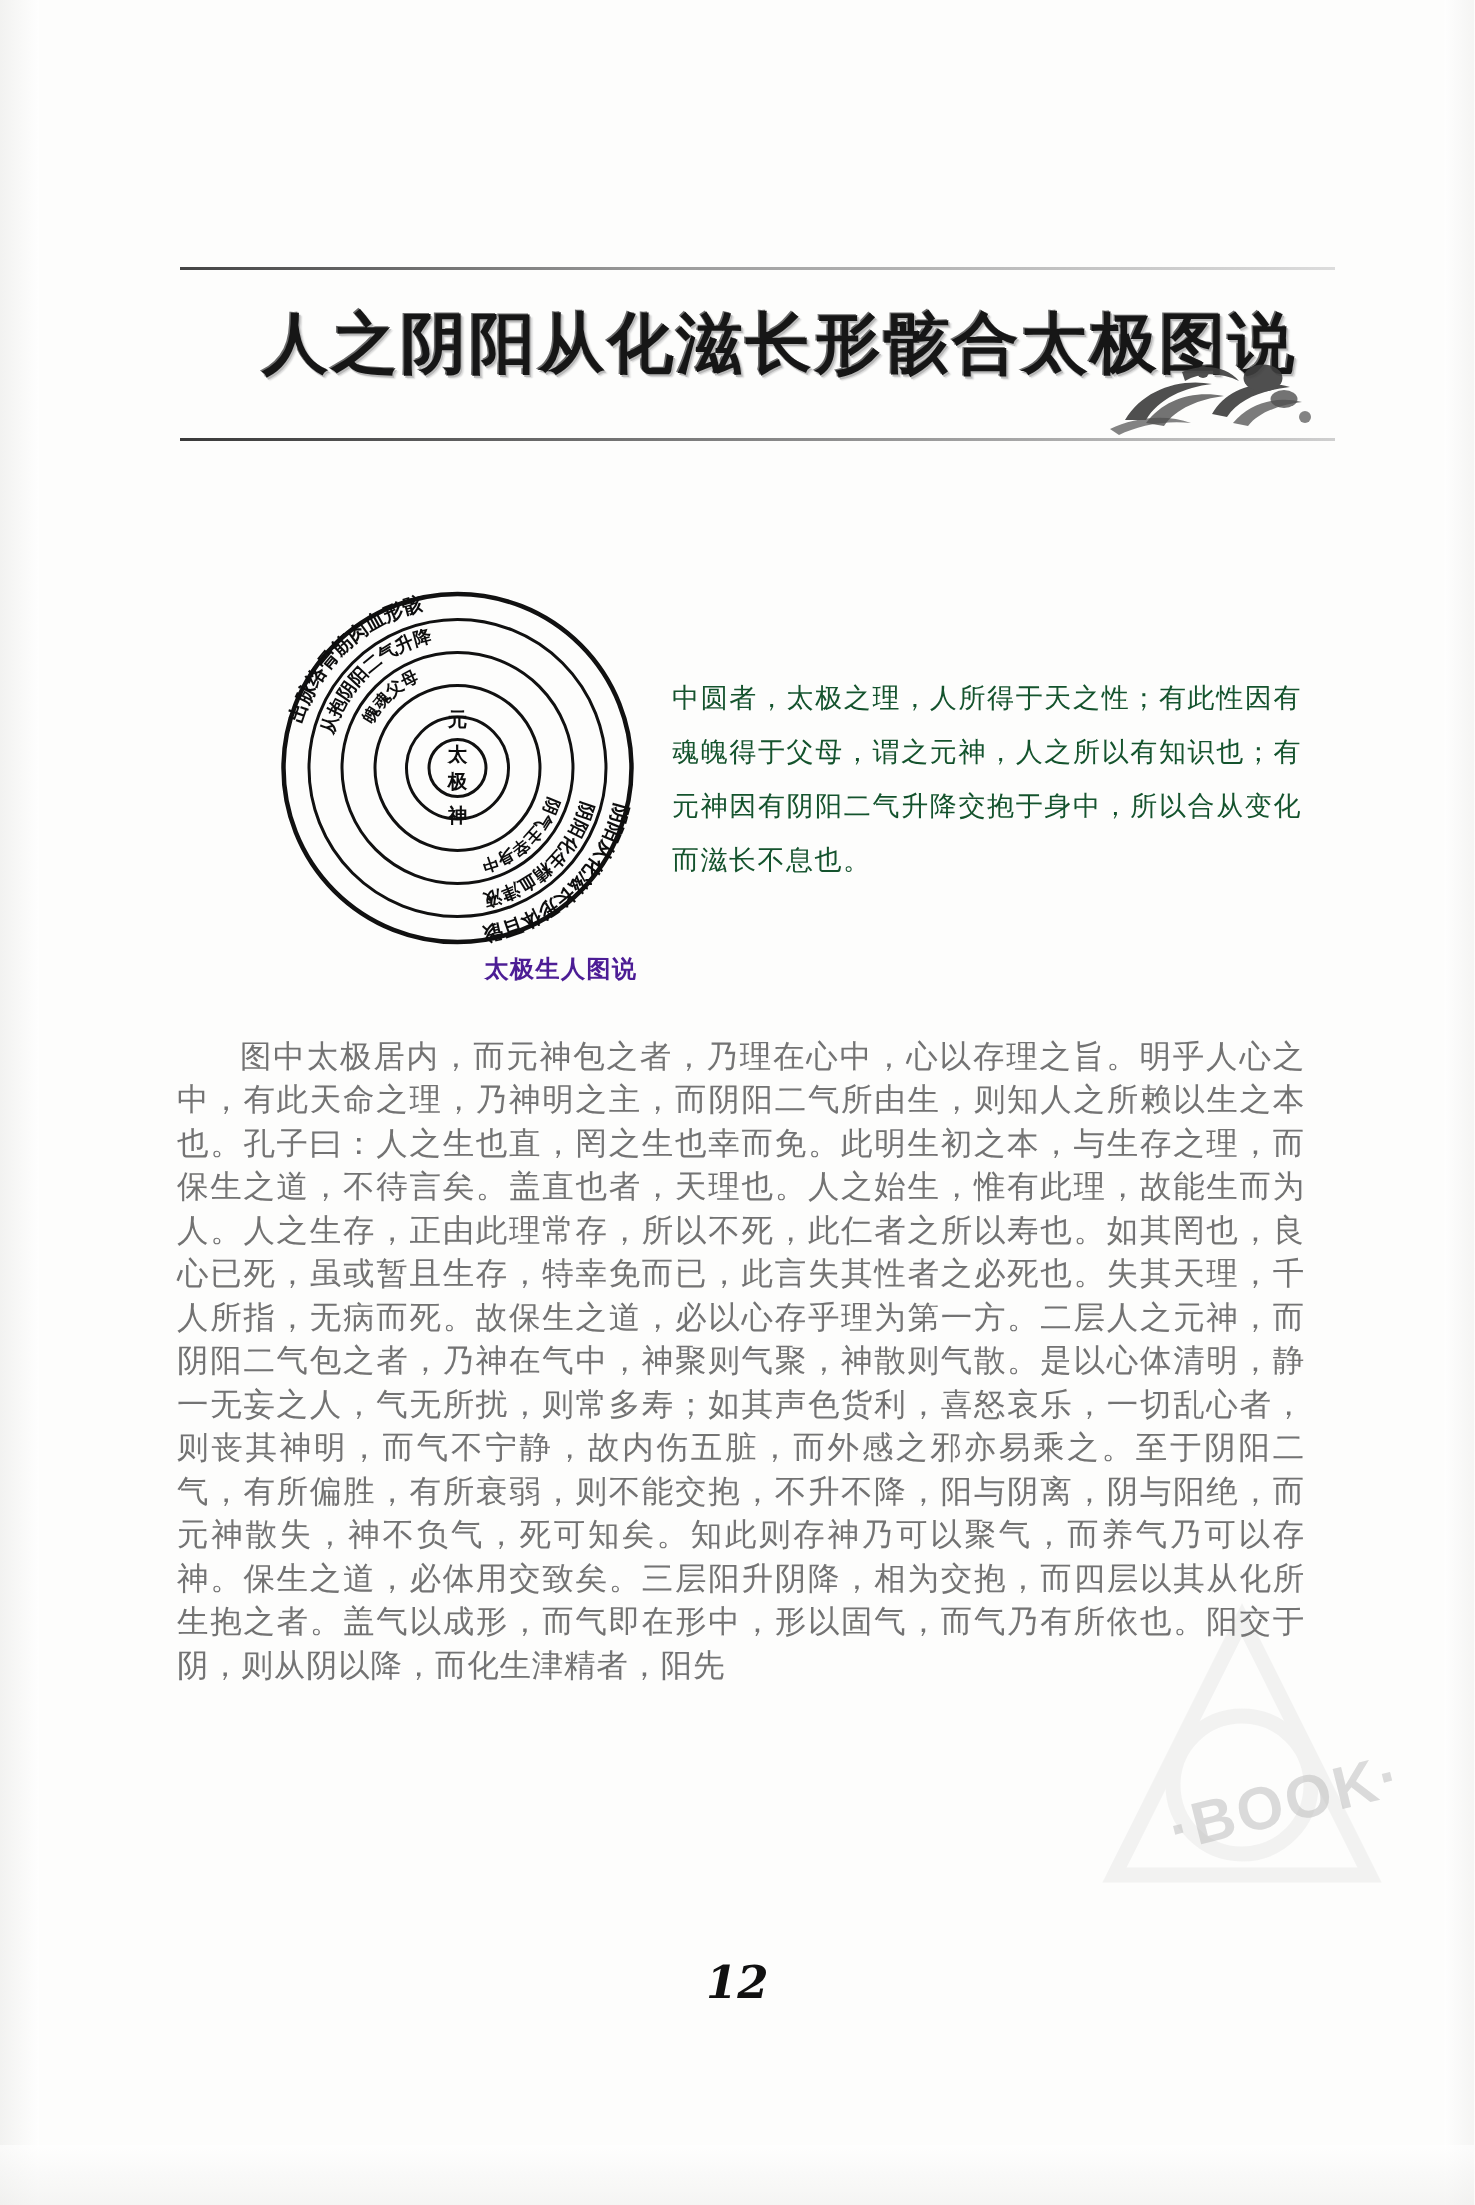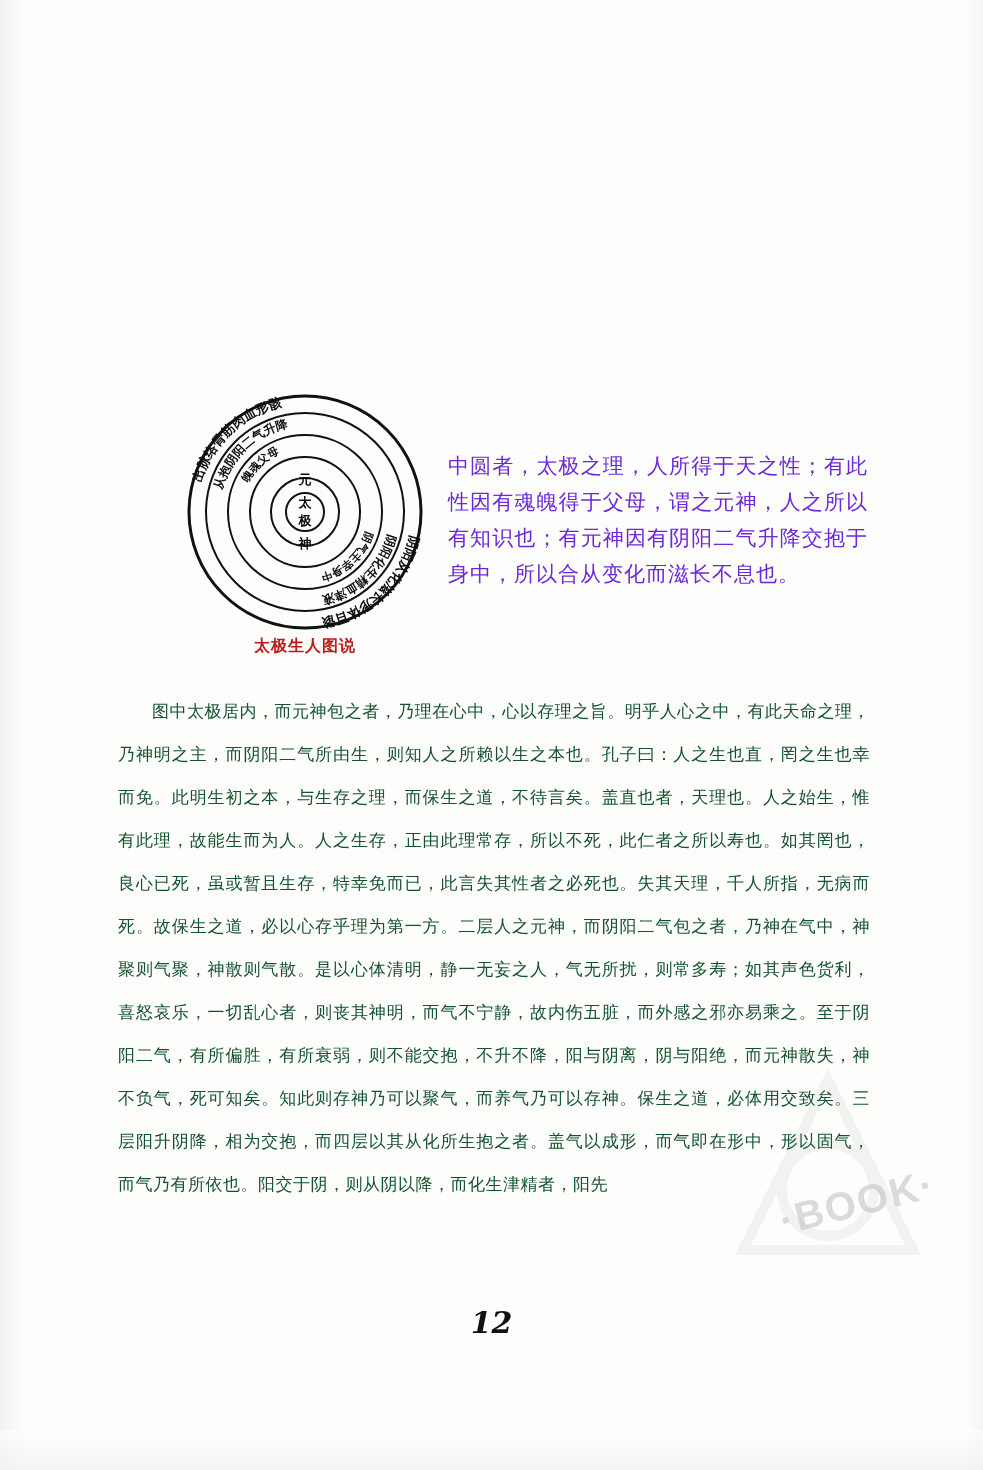--- a/index.html
+++ b/index.html
@@ -89,53 +89,53 @@
     top: 392px;
     width: 240px;
     height: 275px;
   }
   .taiji-svg { display: block; }
   .diagram-caption {
     position: absolute;
     left: 0;
     top: 244px;
     width: 240px;
-    text-align: center;
+    text-align: right;
     font-family: "DejaVu Serif", "Liberation Serif", serif;
     font-weight: bold;
     font-size: 16px;
     letter-spacing: 1px;
-    color: #b91c1c;
+    color: #4c1d95;
   }
 
   
   .side-text {
     position: absolute;
     left: 448px;
     top: 448px;
     width: 420px;
     font-family: "DejaVu Serif", "Liberation Serif", serif;
-    font-size: 21px;
+    font-size: 18px;
     line-height: 36px;
     letter-spacing: 1px;
-    color: #6d28d9;
+    color: #14532d;
     text-align: justify;
   }
 
   
   .body-text {
     position: absolute;
     left: 118px;
     top: 690px;
     width: 752px;
     font-family: "DejaVu Serif", "Liberation Serif", serif;
-    font-size: 17px;
-    line-height: 43px;
+    font-size: 21px;
+    line-height: 29px;
     letter-spacing: 0.5px;
-    color: #14532d;
+    color: #737373;
     text-align: justify;
     text-indent: 2em;
   }
 
   
   .page-number {
     position: absolute;
     left: 0;
     right: 0;
     top: 1305px;
@@ -178,20 +178,40 @@
 </style>
 </head>
 <body>
 
 <div class="page">
 
   <div class="scan-edge-left"></div>
   <div class="scan-edge-right"></div>
   <div class="scan-edge-bottom"></div>
 
+  <div class="header">
+    <div class="rule rule-top"></div>
+    <div class="rule rule-bottom"></div>
+    <div class="title">人之阴阳从化滋长形骸合太极图说</div>
+
+    <svg class="flourish" viewBox="0 0 330 56">
+      <g fill="#3d3d3d">
+        <path d="M200 44 C212 24, 236 16, 258 20 C240 22, 222 30, 214 44 Z"></path>
+        <path d="M214 46 C226 30, 246 24, 266 28 C250 30, 234 36, 226 48 Z" opacity=".8"></path>
+        <path d="M238 12 C252 6, 268 8, 276 18 C264 12, 250 12, 240 18 Z"></path>
+        <path d="M258 40 C268 22, 292 16, 310 22 C292 24, 276 30, 268 42 Z"></path>
+        <path d="M272 46 C284 32, 302 28, 318 32 C304 34, 290 38, 282 48 Z" opacity=".75"></path>
+        <ellipse cx="292" cy="16" rx="13" ry="9"></ellipse>
+        <ellipse cx="306" cy="30" rx="9" ry="6" opacity=".8"></ellipse>
+        <path d="M190 50 C206 42, 228 40, 244 46 C226 44, 208 48, 196 54 Z" opacity=".7"></path>
+        <circle cx="252" cy="12" r="4"></circle>
+        <circle cx="320" cy="42" r="4" opacity=".7"></circle>
+      </g>
+    </svg>
+  </div>
 
   <div class="diagram-block">
     <svg class="taiji-svg" width="240" height="240" viewBox="0 0 240 240">
       <defs>
         <path id="r4a" d="M120,120 m-108,0 a108,108 0 1,1 216,0"></path>
         <path id="r4b" d="M120,120 m108,0 a108,108 0 1,1 -216,0"></path>
         <path id="r3a" d="M120,120 m-86,0 a86,86 0 1,1 172,0"></path>
         <path id="r3b" d="M120,120 m86,0 a86,86 0 1,1 -172,0"></path>
         <path id="r2a" d="M120,120 m-64,0 a64,64 0 1,1 128,0"></path>
         <path id="r2b" d="M120,120 m64,0 a64,64 0 1,1 -128,0"></path>

